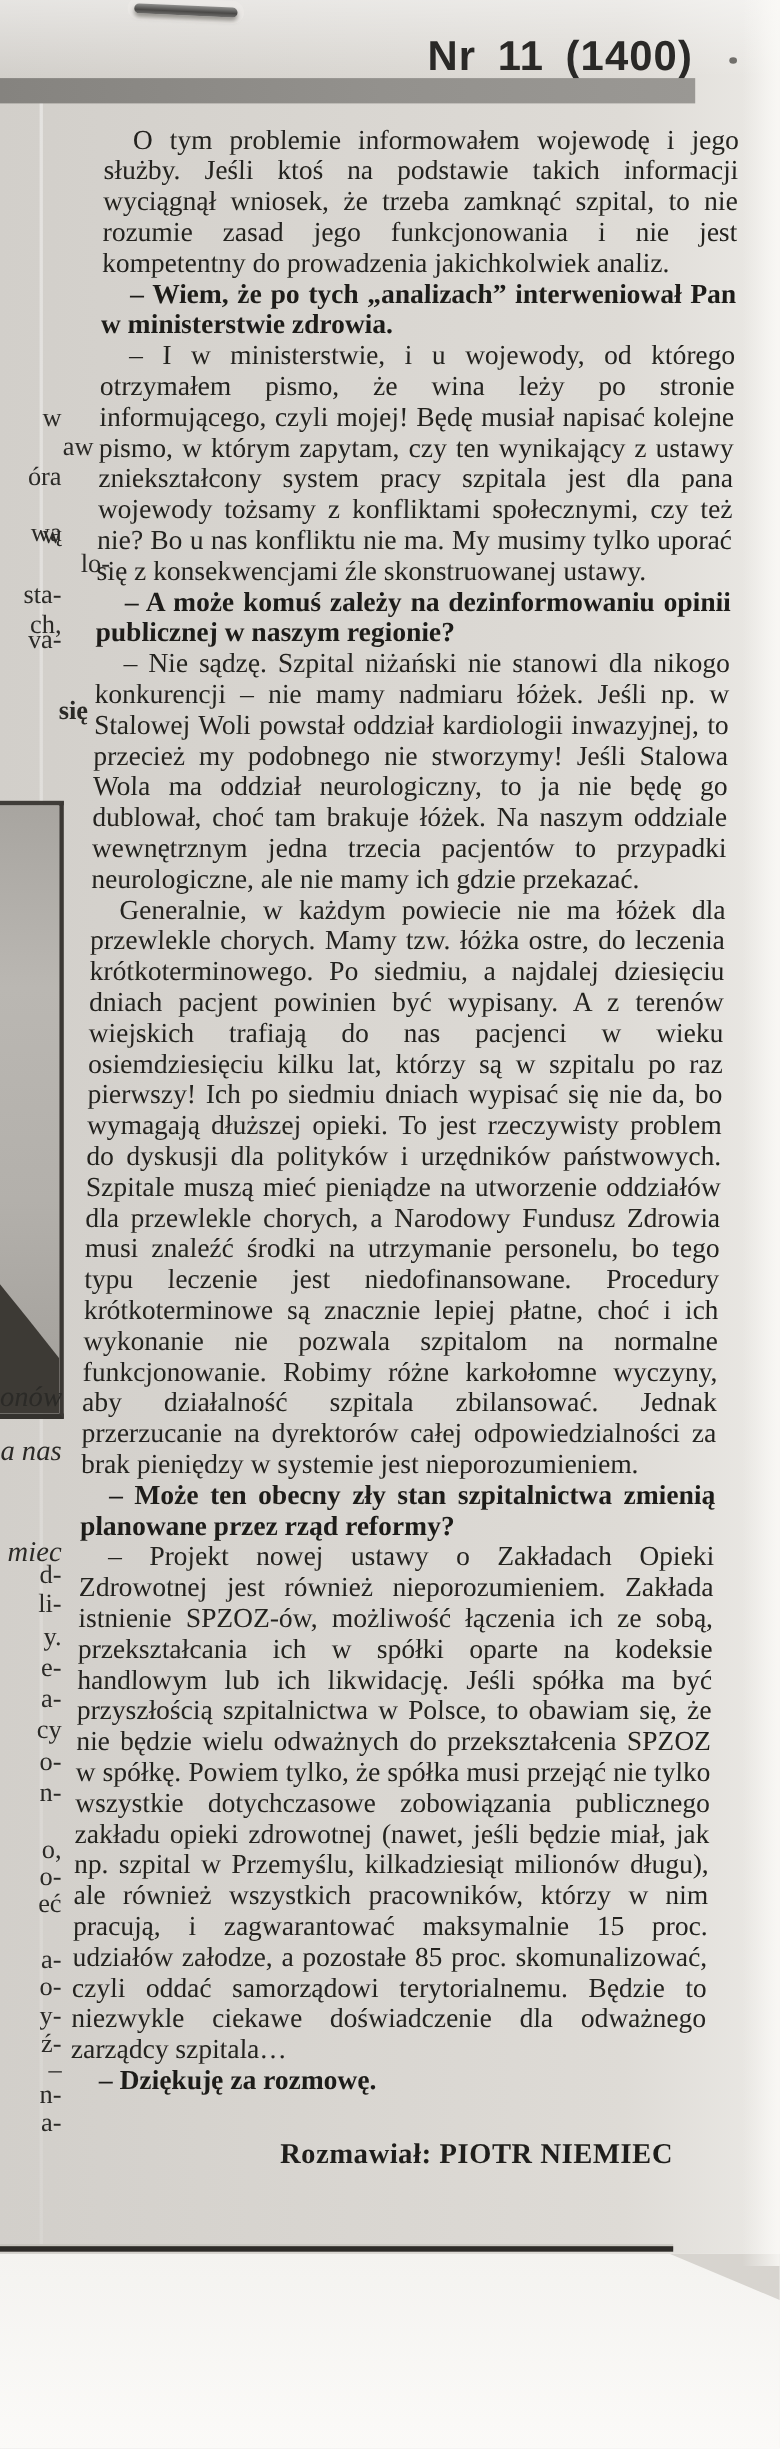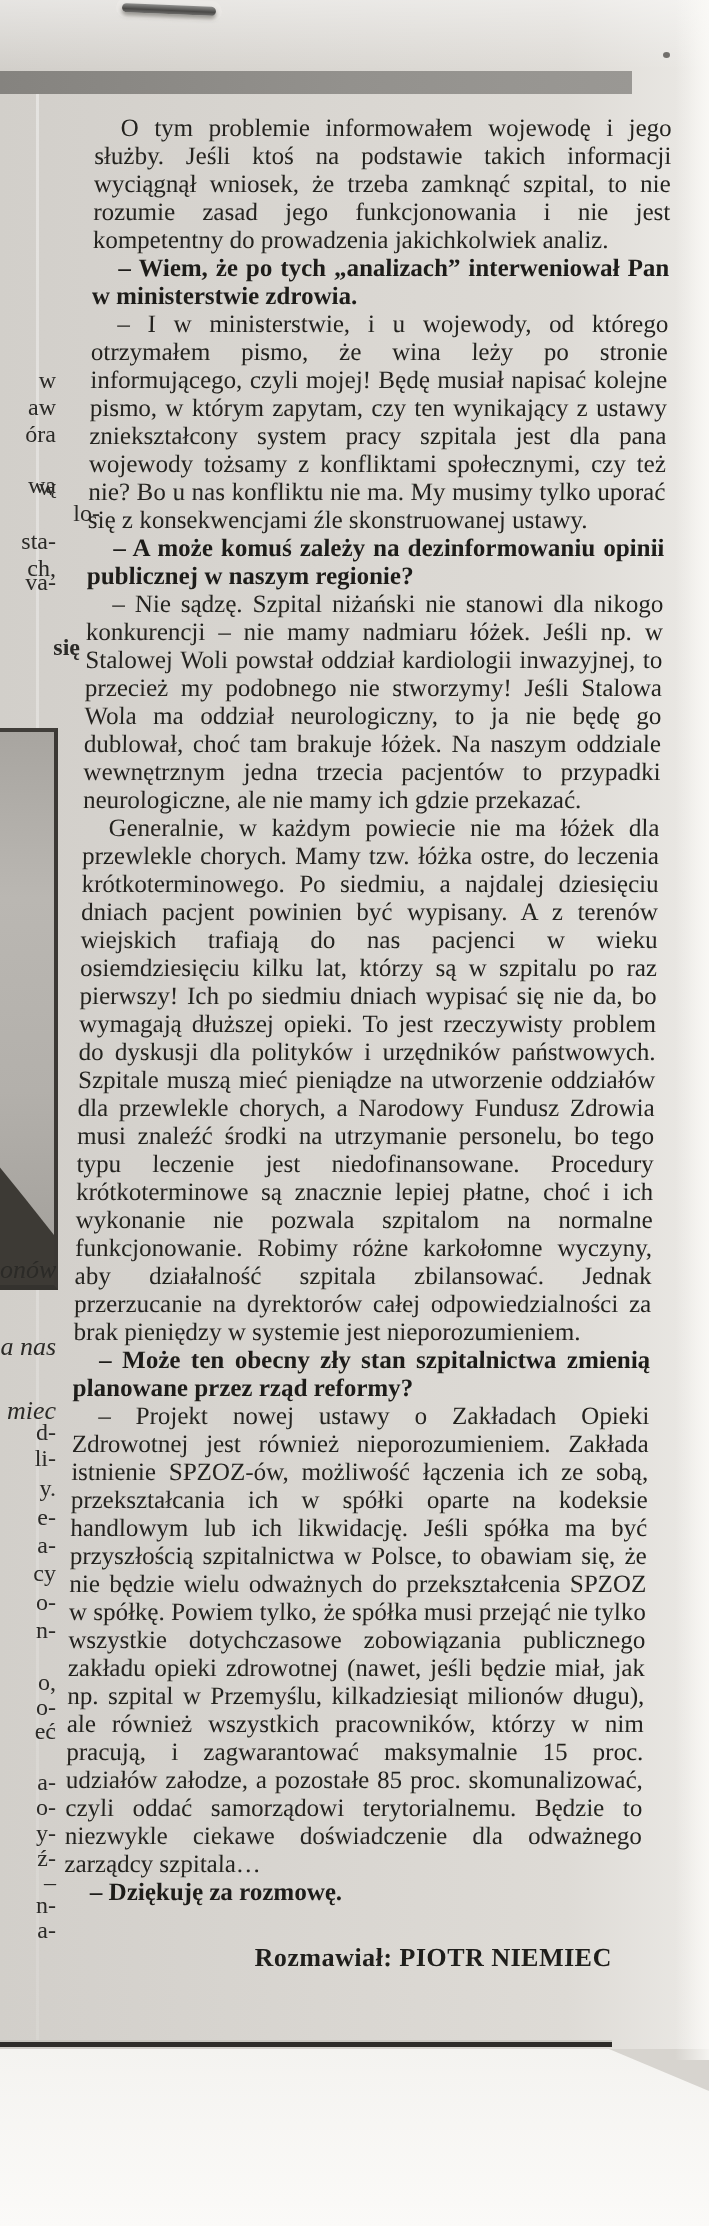--- a/index.html
+++ b/index.html
@@ -80,41 +80,42 @@
   }
 </style>
 </head>
 <body>
 
 <div class="page">
 
   <div class="staple"></div>
   <div class="crease"></div>
 
+  <div class="issue-header">Nr 11 (1400)</div>
 
   <div class="gray-bar"></div>
   <div class="ink-dot"></div>
 
   <div class="photo-edge">
     <div class="photo-silhouette"></div>
   </div>
 
   <div id="fragments">
       <div class="fragment" style="top: 366px;">w</div>
-      <div class="fragment" style="top: 393px;">aw</div>
+      <div class="fragment" style="top: 393px; padding-left: 29px;">aw</div>
       <div class="fragment" style="top: 420px;">óra</div>
       <div class="fragment" style="top: 471px;">wą</div>
       <div class="fragment" style="top: 473px;">w</div>
       <div class="fragment" style="top: 499px; padding-left: 44px;">lo-</div>
       <div class="fragment" style="top: 527px;">sta-</div>
       <div class="fragment" style="top: 554px;">ch,</div>
       <div class="fragment" style="top: 568px;">va-</div>
       <div class="fragment bold" style="top: 633px; padding-left: 24px;">się</div>
       <div class="fragment italic" style="top: 1256px;">onów</div>
-      <div class="fragment italic" style="top: 1333px;">a nas</div>
+      <div class="fragment italic" style="top: 1305px;">a nas</div>
       <div class="fragment italic" style="top: 1362px; margin-top: 35px;">miec</div>
       <div class="fragment" style="top: 1418px;">d-</div>
       <div class="fragment" style="top: 1444px;">li-</div>
       <div class="fragment" style="top: 1474px;">y.</div>
       <div class="fragment" style="top: 1503px;">e-</div>
       <div class="fragment" style="top: 1531px;">a-</div>
       <div class="fragment" style="top: 1559px;">cy</div>
       <div class="fragment" style="top: 1588px;">o-</div>
       <div class="fragment" style="top: 1616px;">n-</div>
       <div class="fragment" style="top: 1668px;">o,</div>

